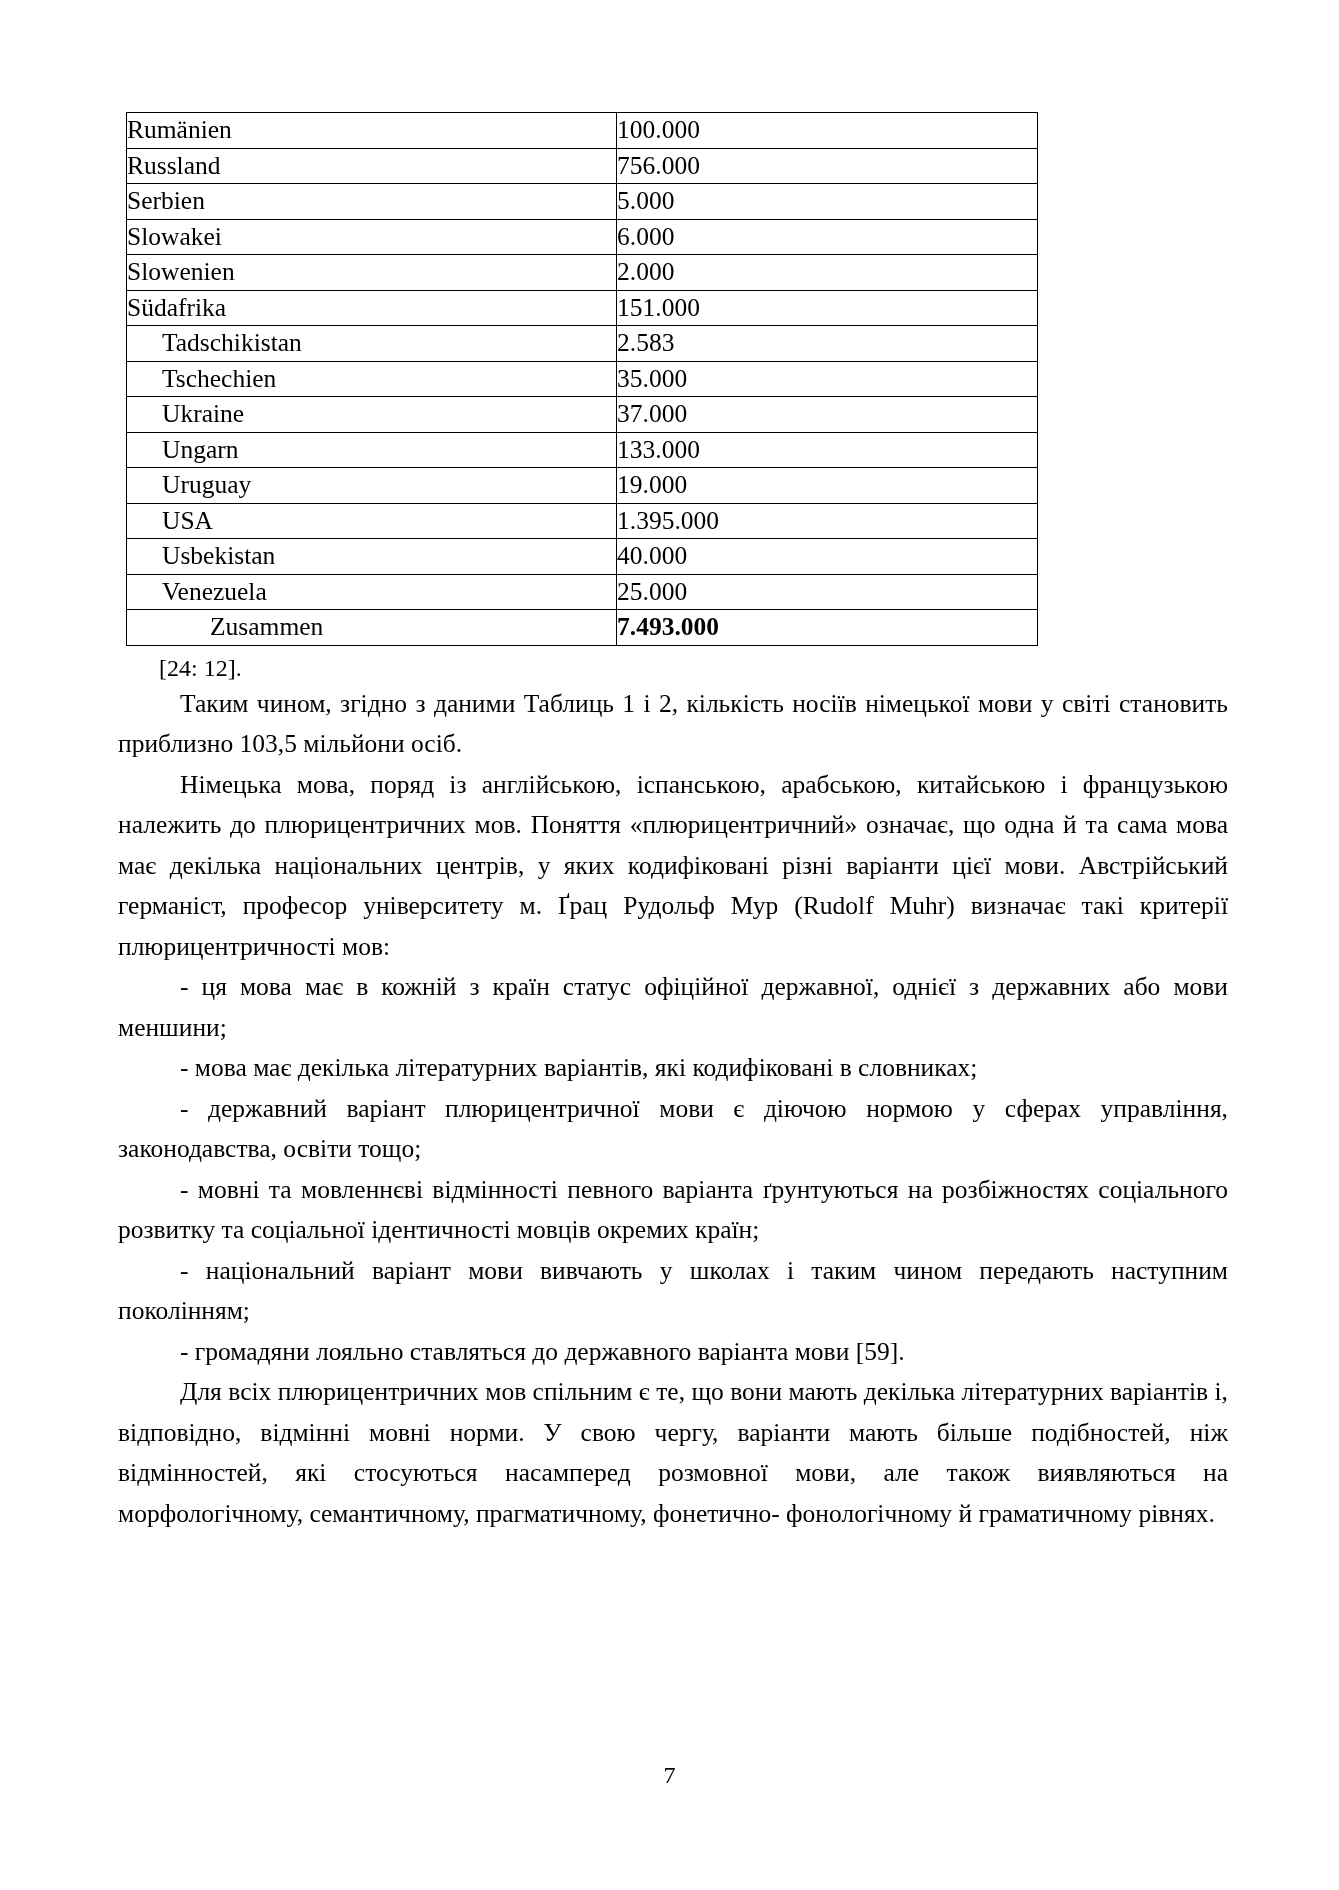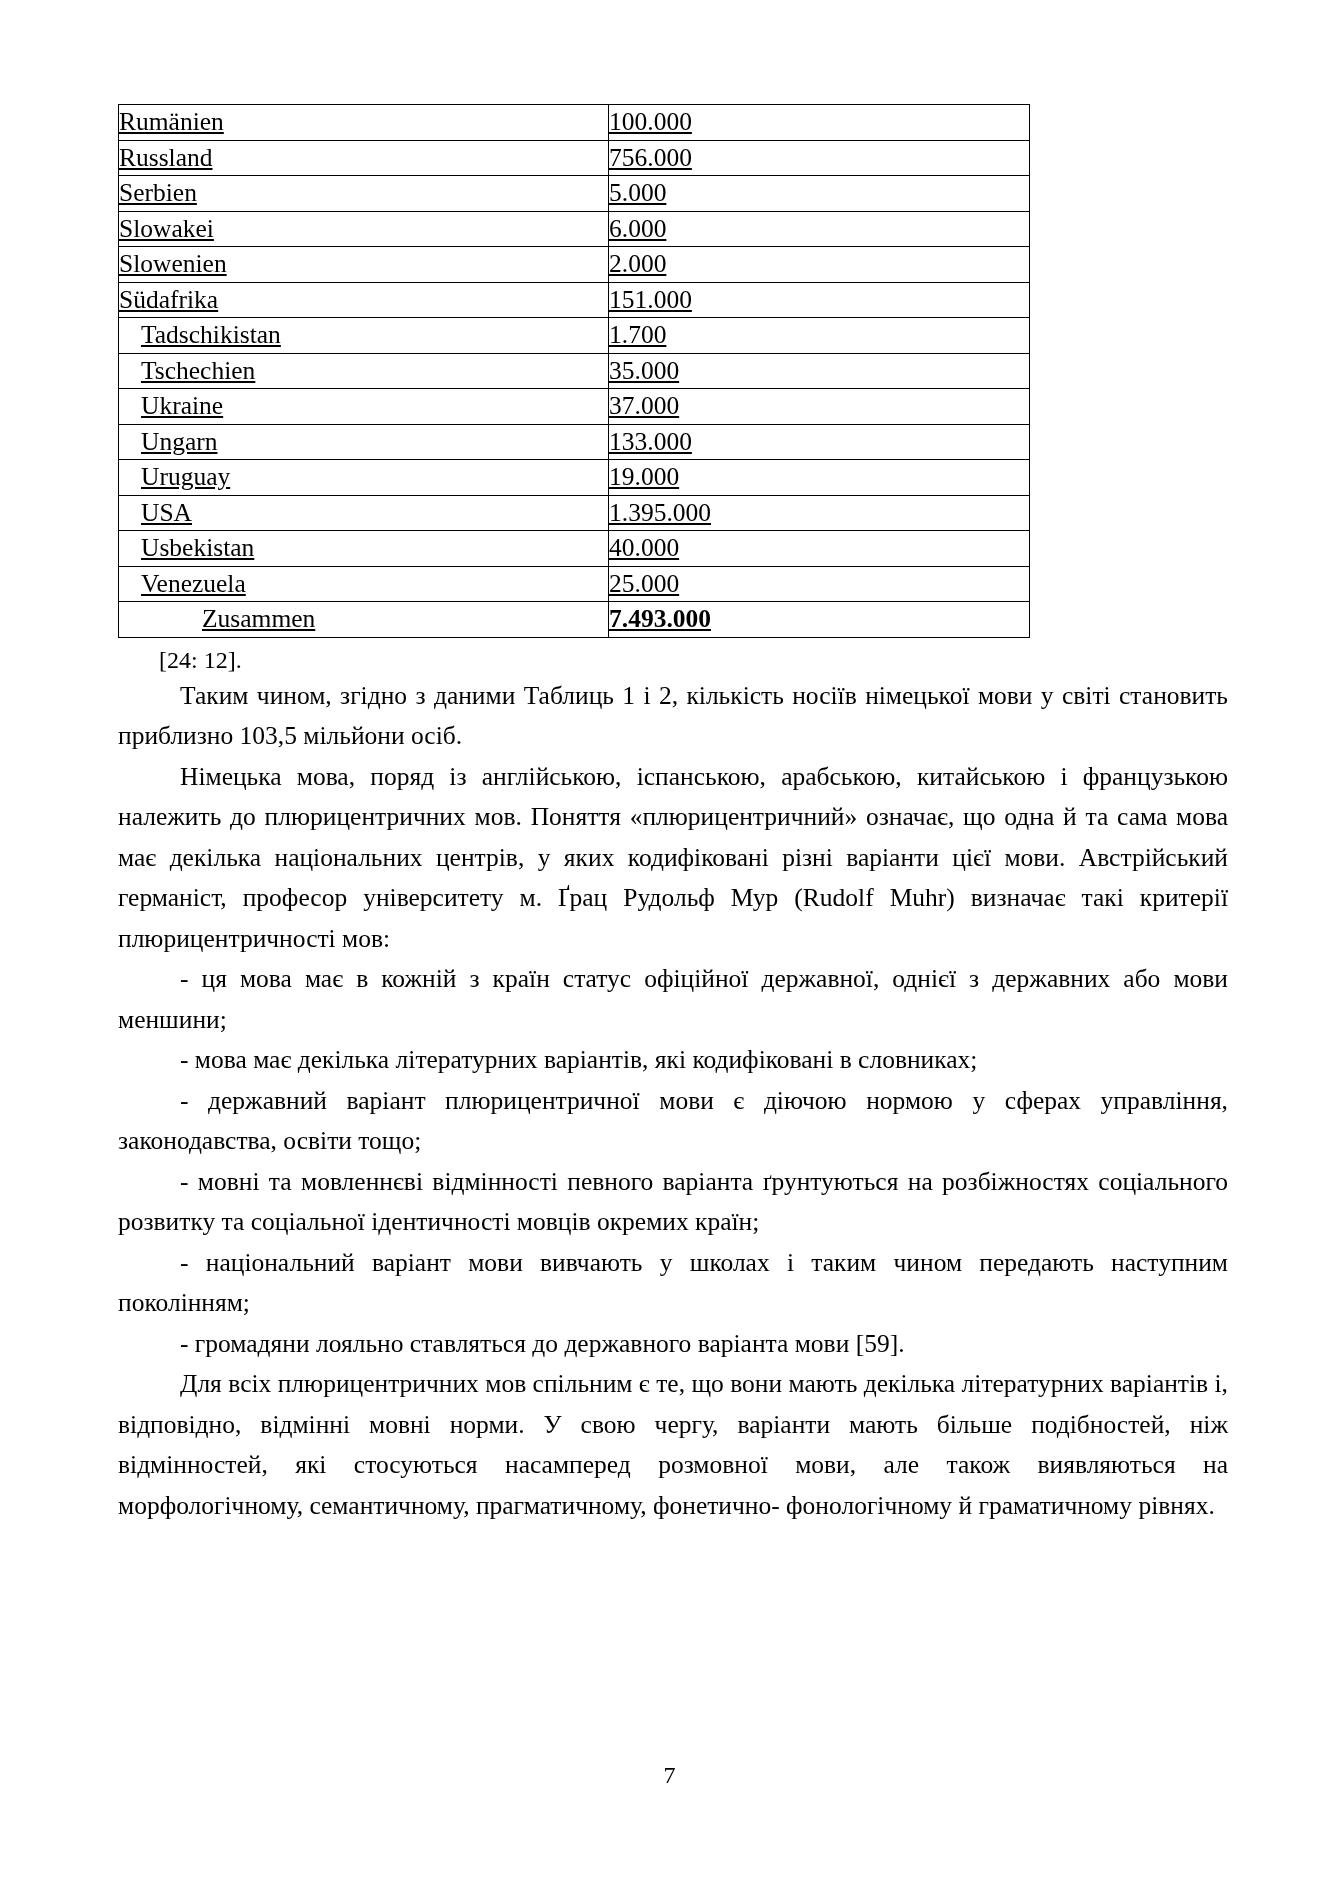--- a/index.html
+++ b/index.html
@@ -26,37 +26,36 @@
     left: 118px;
     top: 104px;
     width: 1110px;
   }
 
   
   table.data-table {
     border-collapse: collapse;
     width: 911px;
     table-layout: fixed;
-    margin: 0;
-    text-decoration: underline;
+    margin: 8px;
   }
   table.data-table td {
     border: 1.6px solid #000000;
     font-size: 25.5px;
     line-height: 1.08;
     padding: 3px 0 4px 0;
     vertical-align: middle;
     height: 27px;
   }
   td.country {
     width: 489px;
     padding-left: 9px;
   }
   td.country.indent-1 {
-    padding-left: 22px;
+    padding-left: 35px;
   }
   td.country.indent-2 {
     padding-left: 83px;
   }
   td.value {
     width: 420px;
     padding-left: 12px;
   }
   td.value.total {
     font-weight: bold;
@@ -128,21 +127,21 @@
           <tr>
             <td class="country">Slowenien</td>
             <td class="value">2.000</td>
           </tr>
           <tr>
             <td class="country">Südafrika</td>
             <td class="value">151.000</td>
           </tr>
           <tr>
             <td class="country indent-1">Tadschikistan</td>
-            <td class="value">1.700</td>
+            <td class="value">2.583</td>
           </tr>
           <tr>
             <td class="country indent-1">Tschechien</td>
             <td class="value">35.000</td>
           </tr>
           <tr>
             <td class="country indent-1">Ukraine</td>
             <td class="value">37.000</td>
           </tr>
           <tr>

